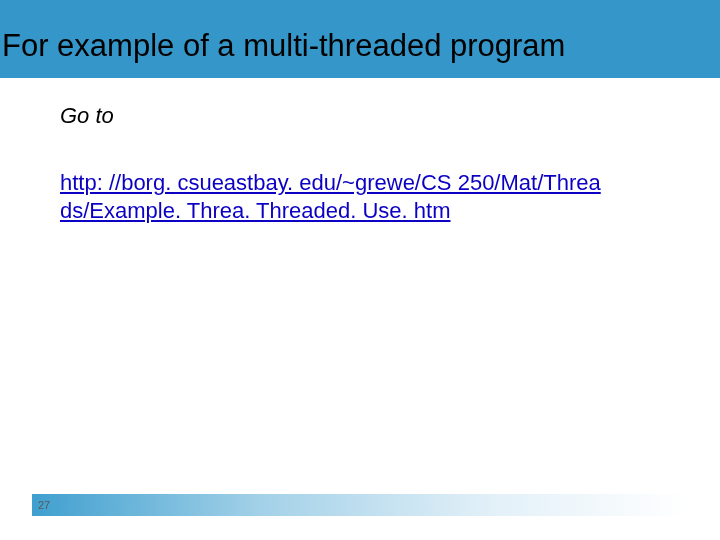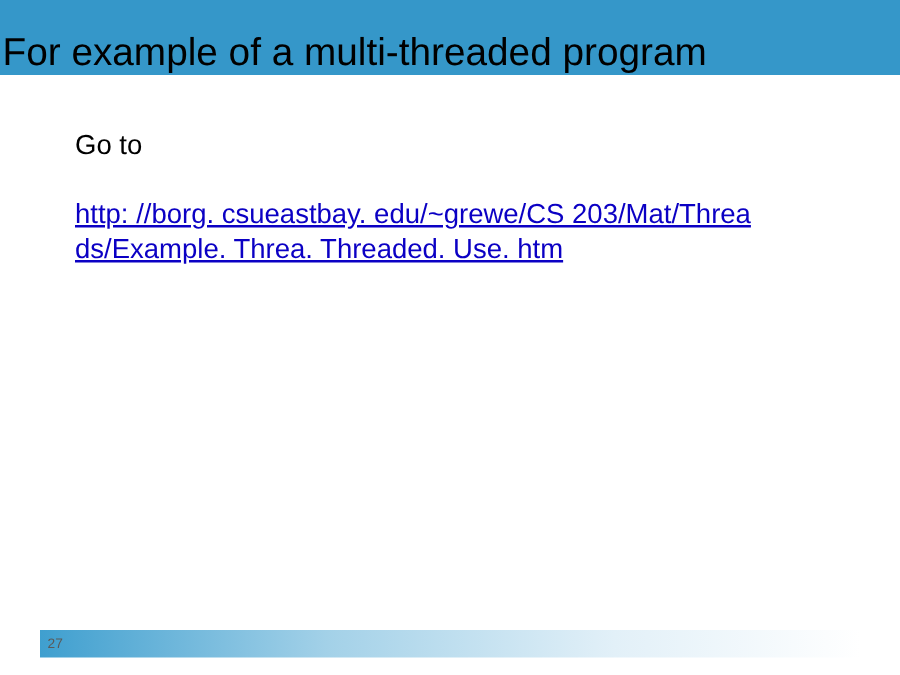--- a/index.html
+++ b/index.html
@@ -8,57 +8,58 @@
     position: relative;
     width: 720px;
     height: 540px;
     background: #ffffff;
   }
   .title-bar {
     position: absolute;
     top: 0;
     left: 0;
     width: 720px;
-    height: 60px;
+    height: 78px;
     background: #3597c9;
     display: flex;
-    align-items: flex-end;
+    align-items: flex-start;
     padding-top: 28px;
     padding-left: 0;
   }
   .title-text {
     font-size: 31px;
     color: #000000;
     padding-left: 2px;
     letter-spacing: 0px;
   }
   .body-area {
     position: absolute;
     top: 102px;
     left: 60px;
     width: 600px;
     font-size: 22px;
     color: #000000;
     line-height: 1.25;
   }
   .intro-line {
-    margin-bottom: 0;
+    margin-bottom: 12px;
+    font-style: italic;
   }
   .link-block {
     padding-left: 26px;
     color: #0b00c4;
     text-decoration: underline;
   }
   .link-line {
     display: block;
   }
   .footer-bar {
     position: absolute;
     left: 32px;
-    bottom: 14px;
+    bottom: 24px;
     width: 656px;
     height: 22px;
     background: linear-gradient(to right, #3f9fcf 0%, #a3d1e8 35%, #e2f0f8 70%, #ffffff 100%);
     display: flex;
     align-items: center;
     padding-left: 6px;
   }
   .page-num {
     font-size: 11px;
     color: #5a5a5a;
@@ -69,21 +70,21 @@
 
 <div class="slide">
 
   <div class="title-bar">
     <div class="title-text">For example of a multi-threaded program</div>
   </div>
 
   <div class="body-area">
     <div class="intro-line">Go to</div>
     <a class="link-block" href="#">
-      <span class="link-line">http: //borg. csueastbay. edu/~grewe/CS 203/Mat/Threa</span>
+      <span class="link-line">http: //borg. csueastbay. edu/~grewe/CS 250/Mat/Threa</span>
       <span class="link-line">ds/Example. Threa. Threaded. Use. htm</span>
     </a>
   </div>
 
   <div class="footer-bar">
     <span class="page-num">27</span>
   </div>
 
 </div>
 

